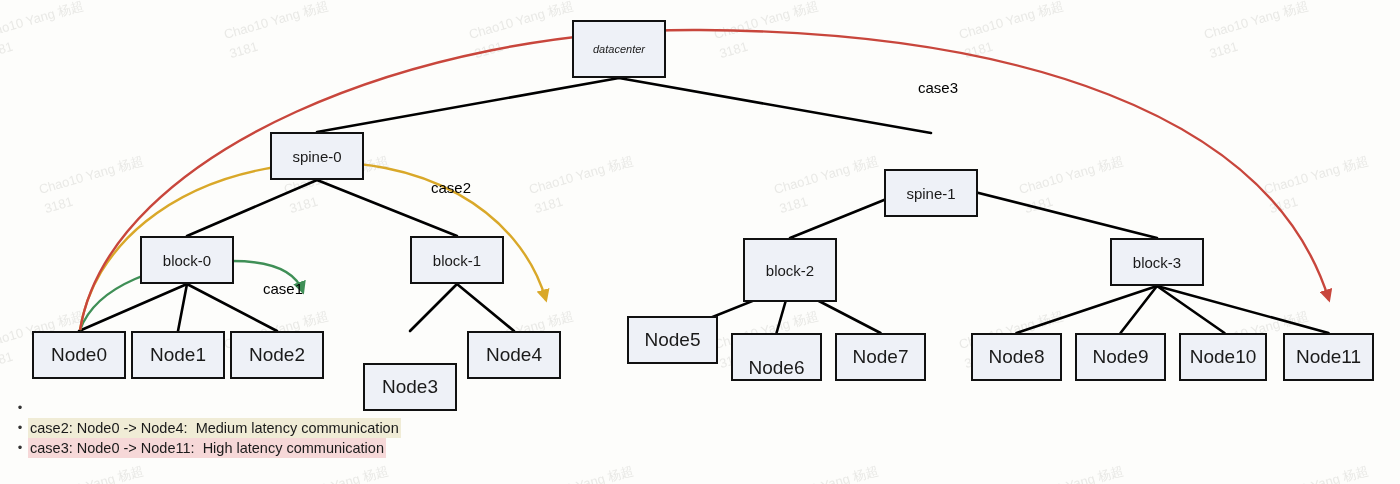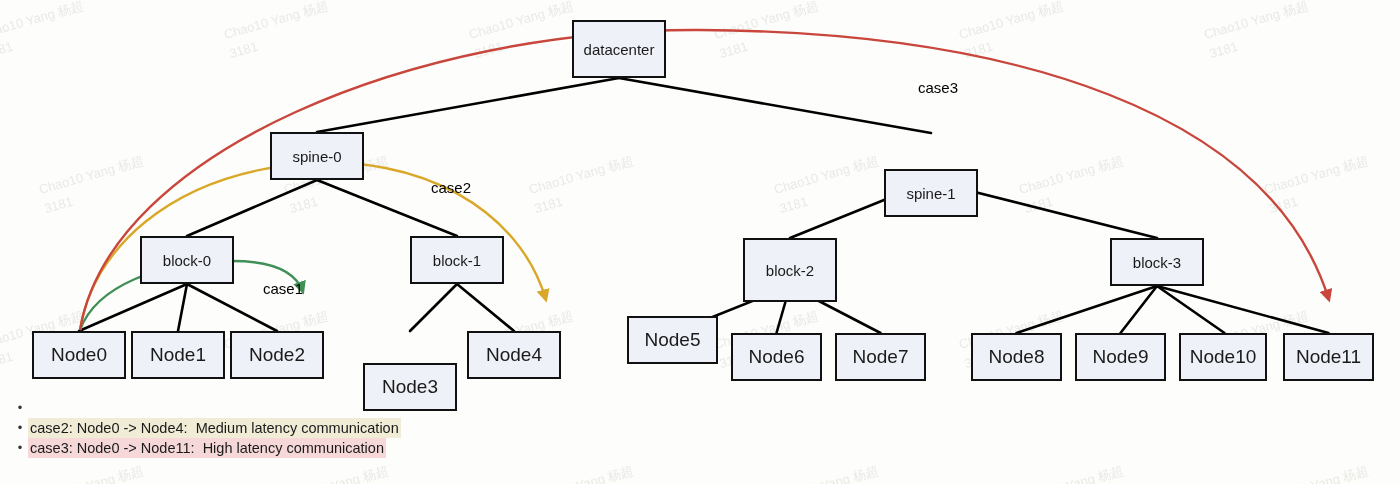--- a/index.html
+++ b/index.html
@@ -51,21 +51,21 @@
     box-sizing: border-box;
     background: #eef1f7;
     border: 2px solid #111111;
     display: flex;
     align-items: center;
     justify-content: center;
     font-family: "Liberation Sans", sans-serif;
     color: #1a1a1a;
     z-index: 3;
   }
-  .node.root { font-size: 15px; }
+  .node.root { font-size: 11px; font-style: italic; }
   .node.tier { font-size: 15px; }
   .node.leaf { font-size: 19px; }
 
   
   .case-label {
     position: absolute;
     font-family: "Liberation Sans", sans-serif;
     font-size: 15px;
     color: #000000;
     white-space: nowrap;
@@ -278,21 +278,21 @@
       </div>
       <div class="node leaf" style="left: 363px; top: 331px; width: 94px; height: 48px; margin-top: 32px;">
         <span>Node3</span>
       </div>
       <div class="node leaf" style="left: 467px; top: 331px; width: 94px; height: 48px;">
         <span>Node4</span>
       </div>
       <div class="node leaf" style="left: 627px; top: 316px; width: 91px; height: 48px;">
         <span>Node5</span>
       </div>
-      <div class="node leaf" style="left: 731px; top: 333px; width: 91px; height: 48px;">
+      <div class="node leaf" style="left: 731px; top: 333px; width: 91px; height: 48px; align-items: flex-end;">
         <span>Node6</span>
       </div>
       <div class="node leaf" style="left: 835px; top: 333px; width: 91px; height: 48px;">
         <span>Node7</span>
       </div>
       <div class="node leaf" style="left: 971px; top: 333px; width: 91px; height: 48px;">
         <span>Node8</span>
       </div>
       <div class="node leaf" style="left: 1075px; top: 333px; width: 91px; height: 48px;">
         <span>Node9</span>

